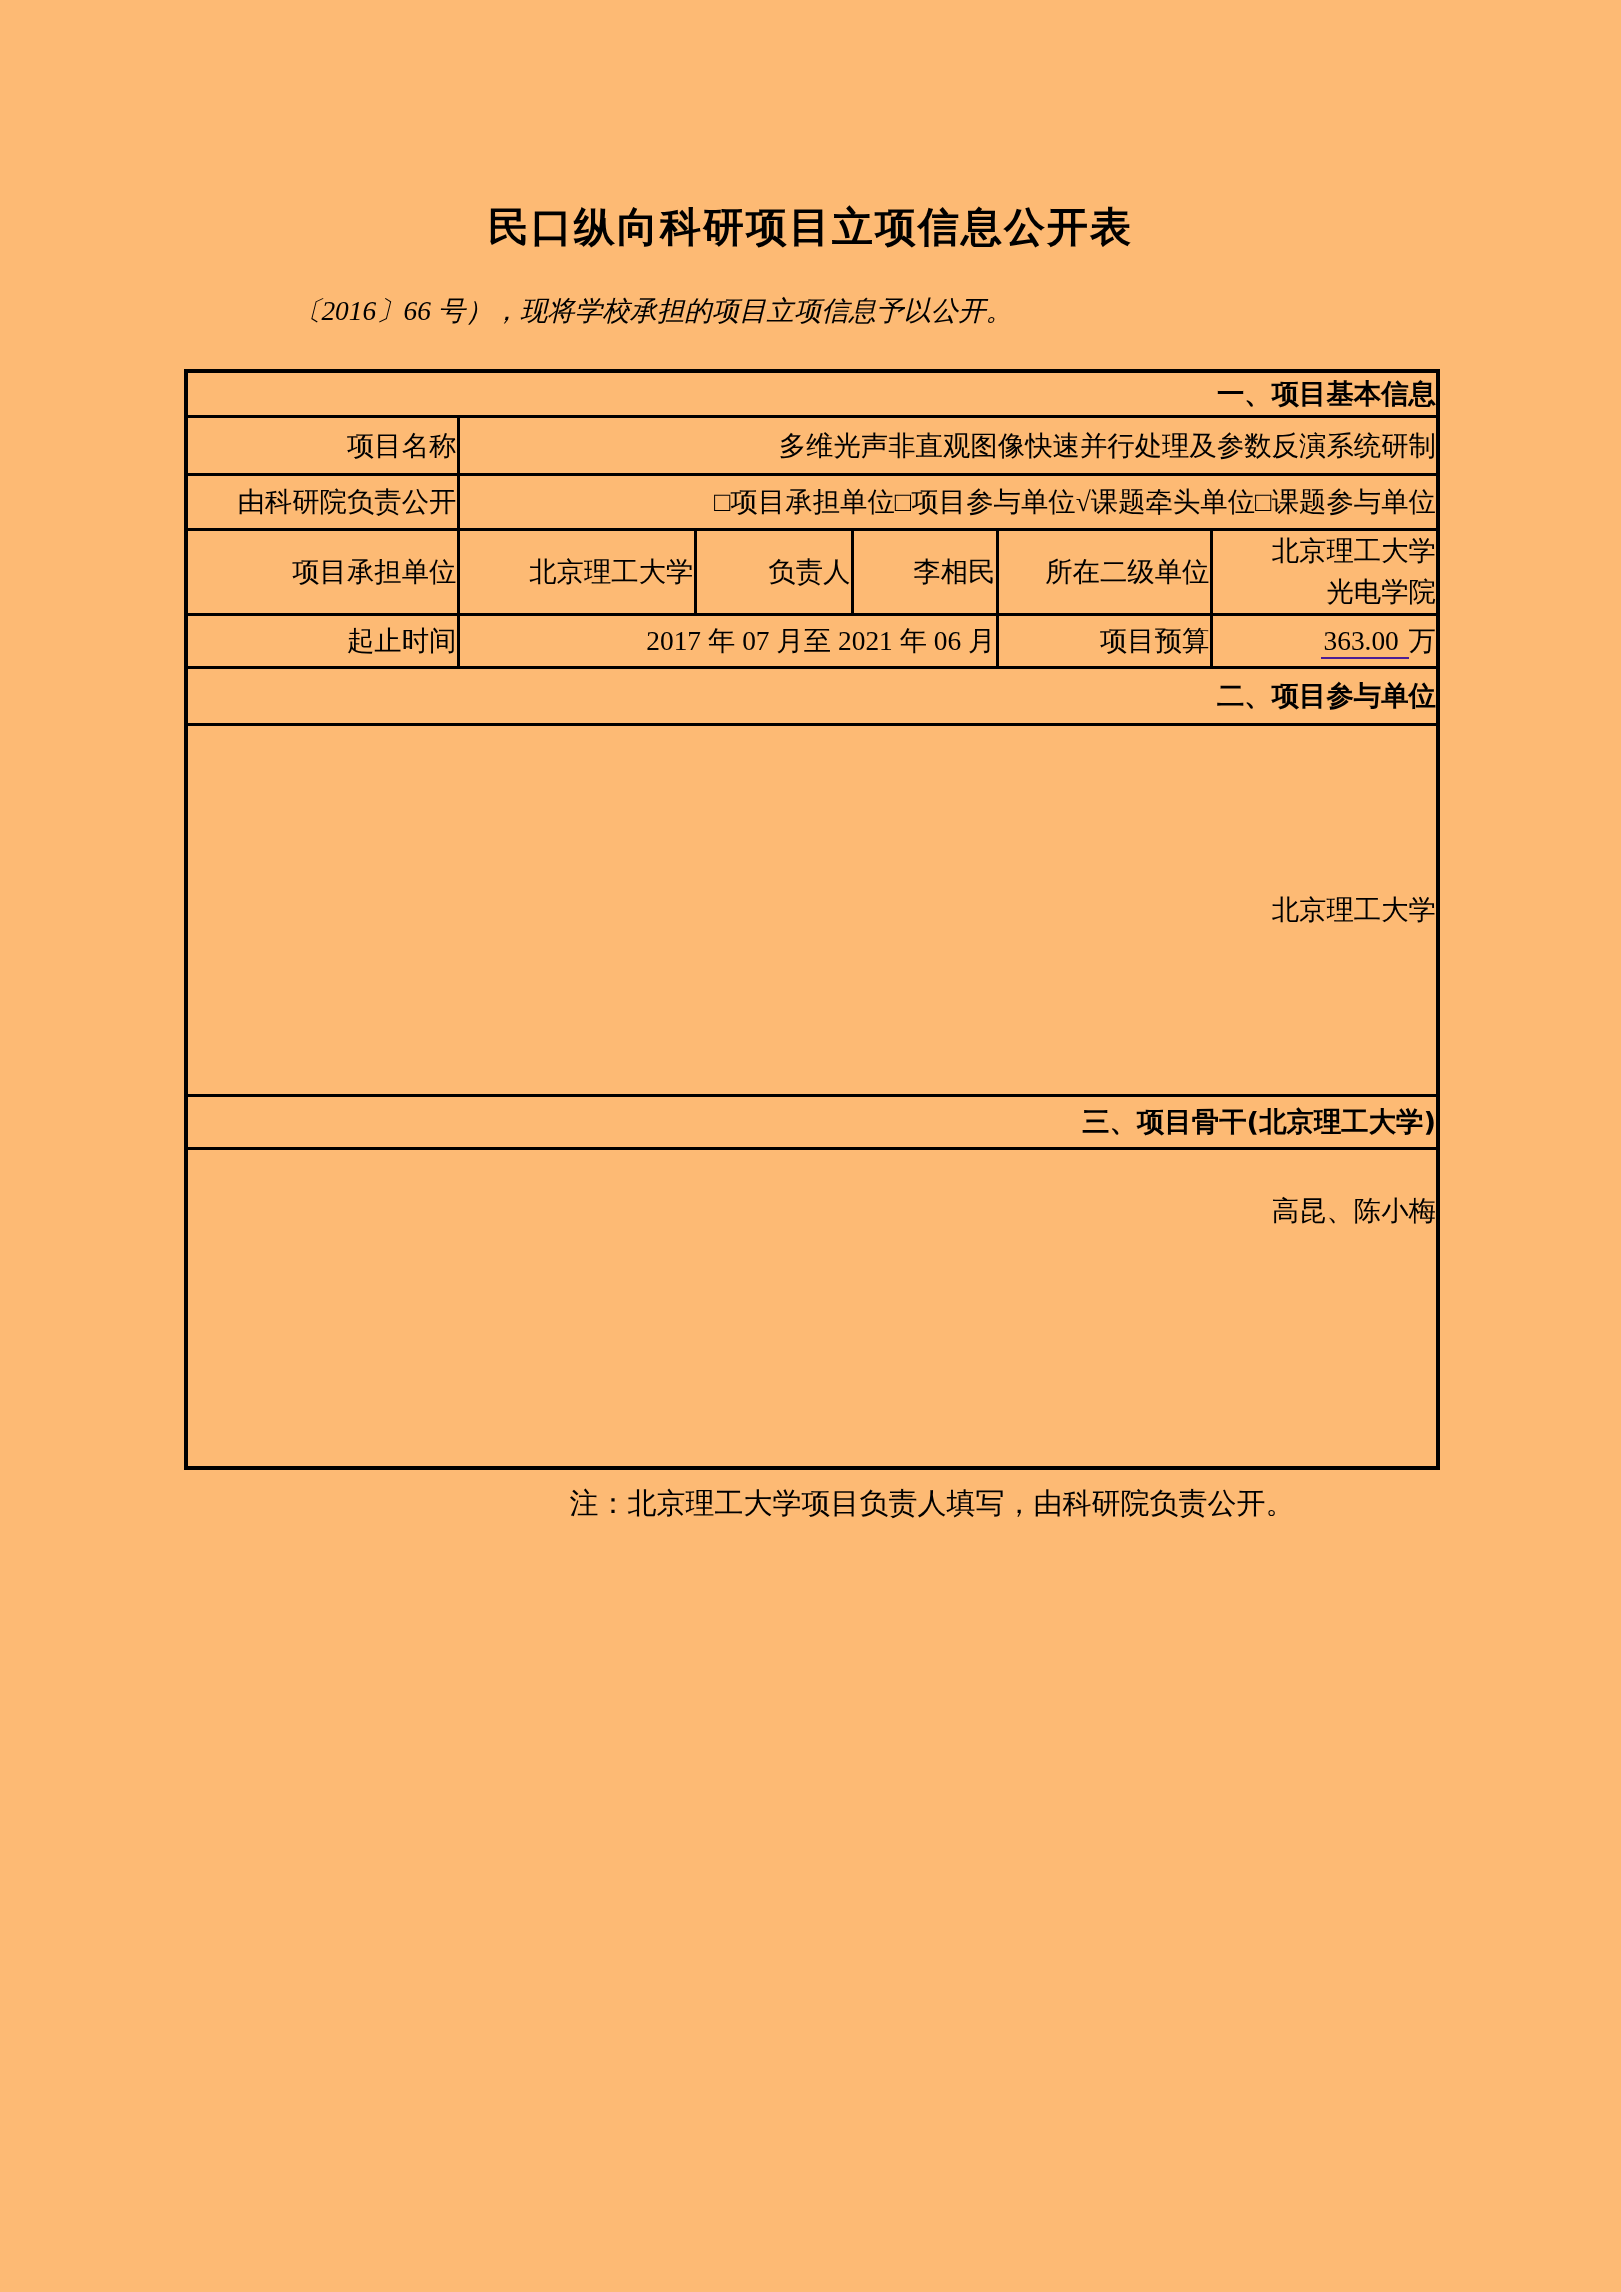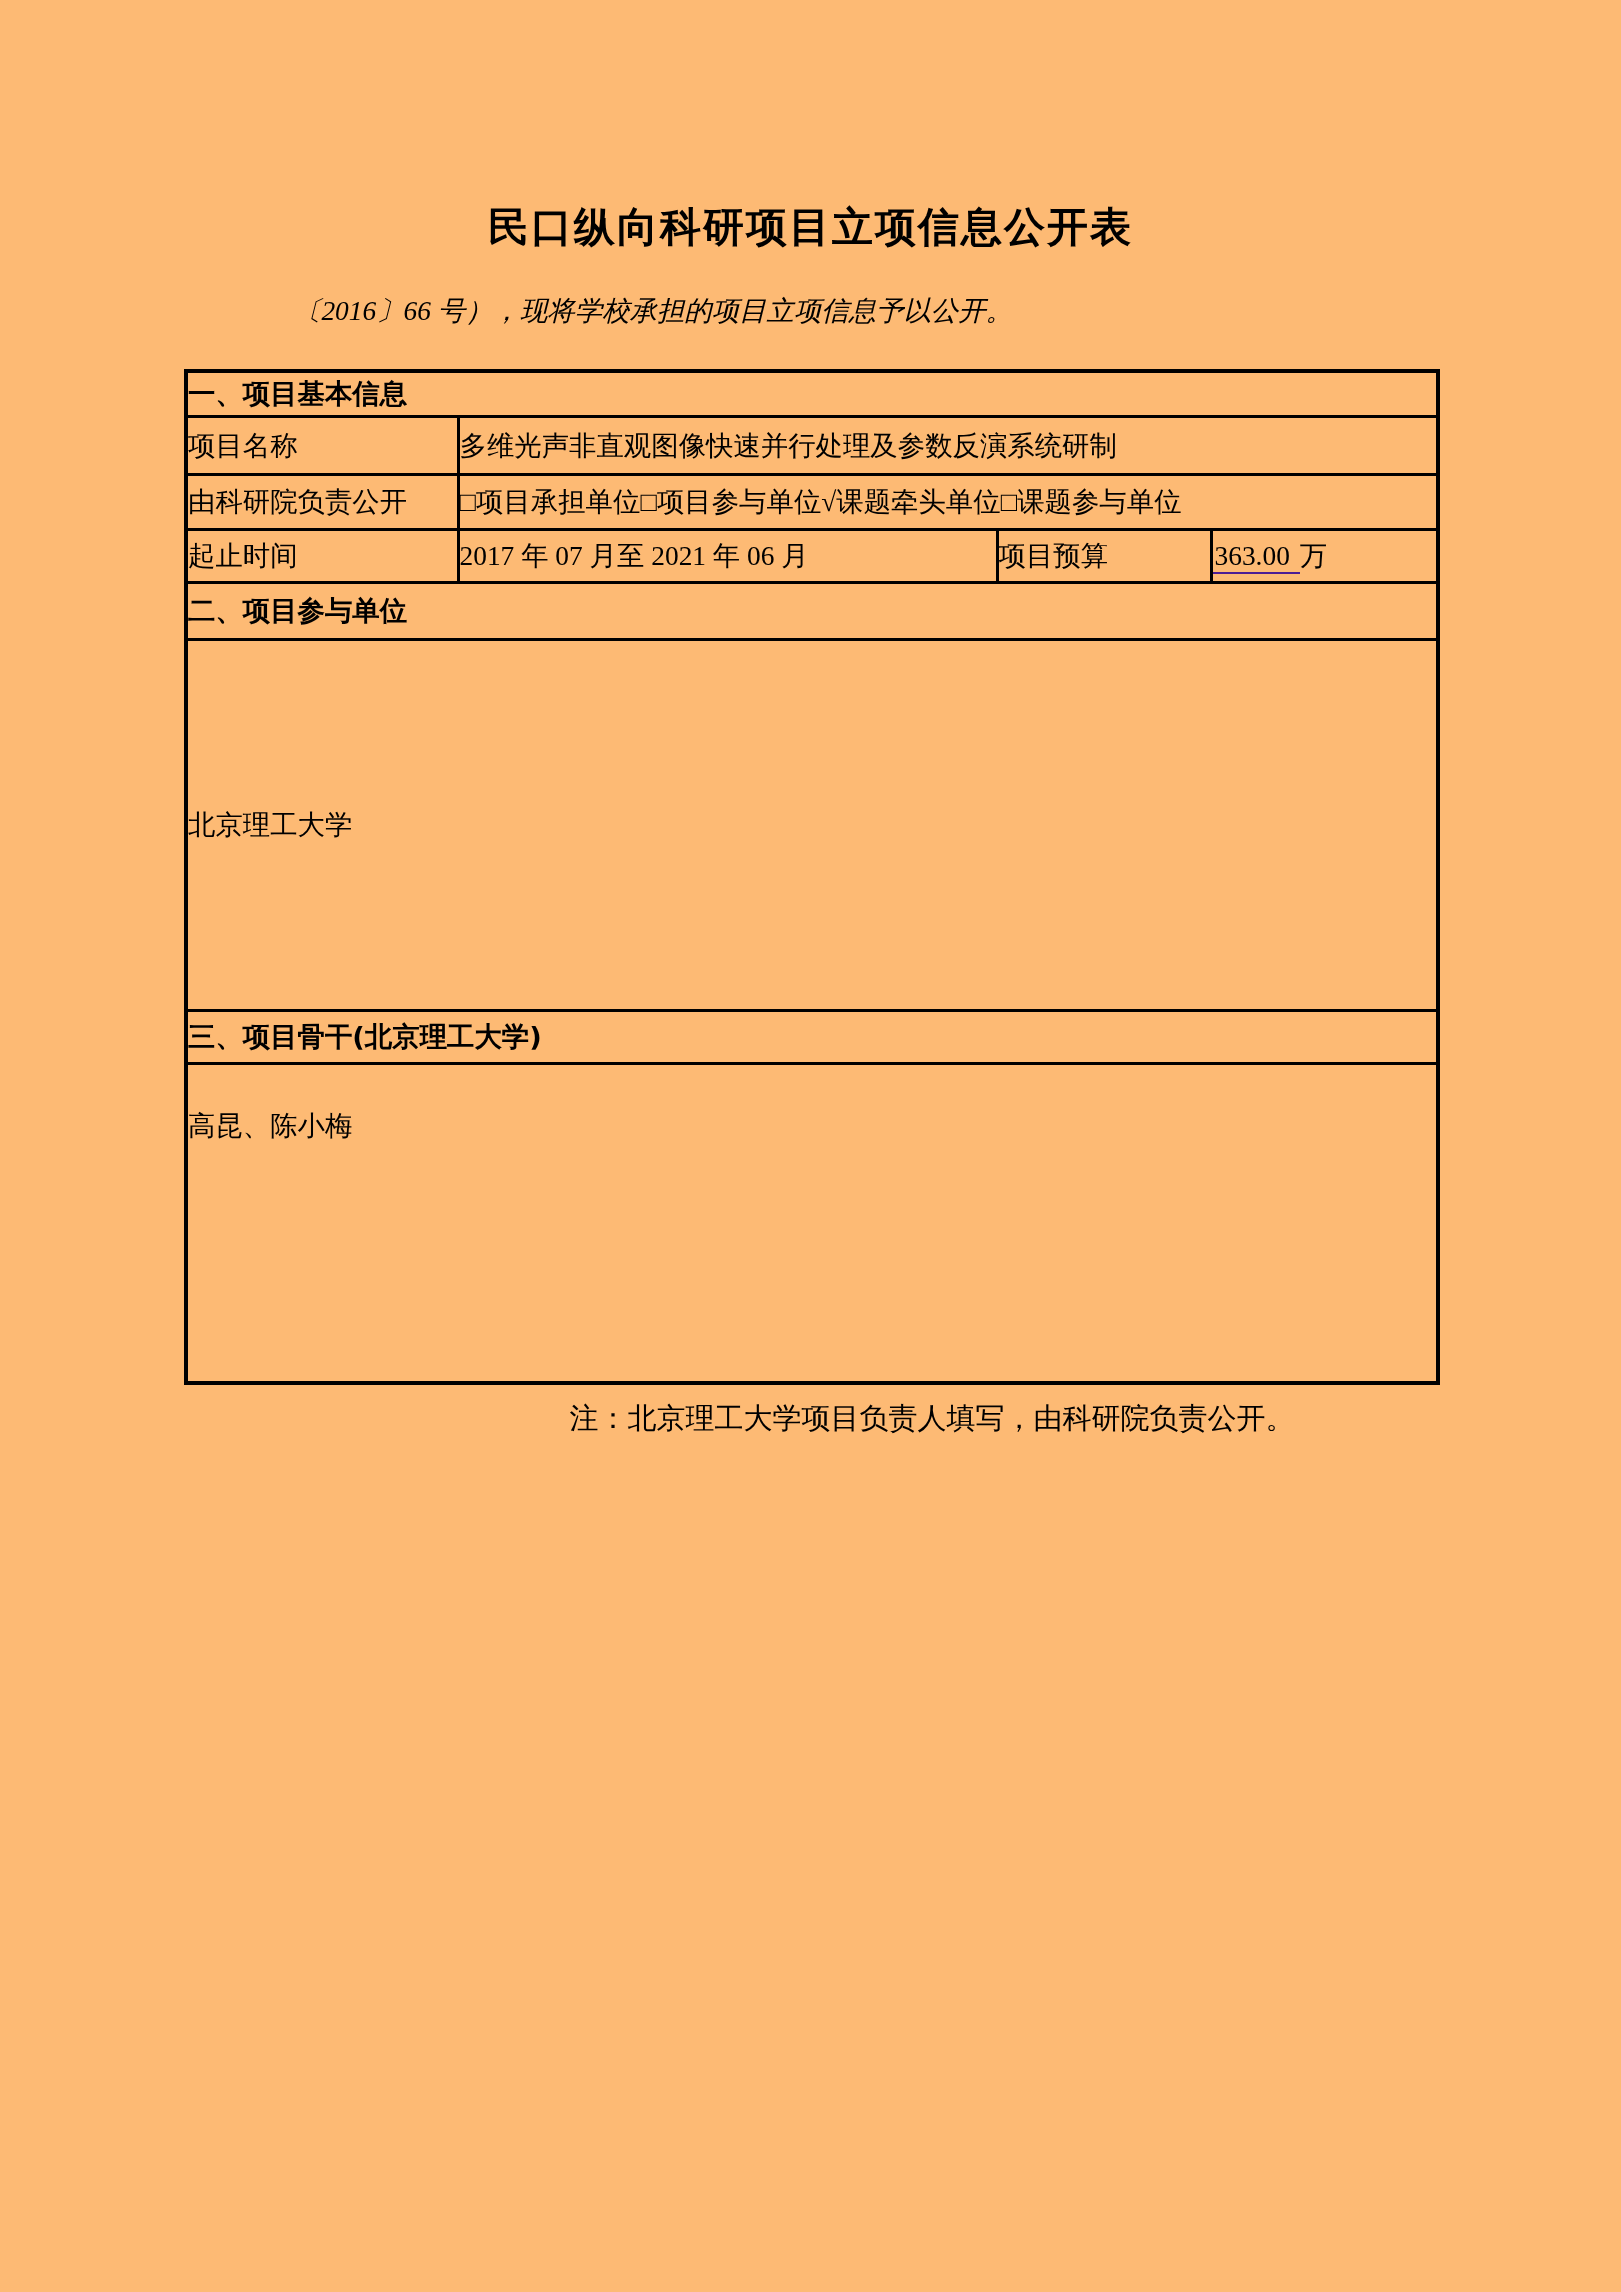--- a/index.html
+++ b/index.html
@@ -36,21 +36,21 @@
   table.info-table {
     margin: 35px 0 0 184px;
     width: 1253px;
     table-layout: fixed;
     border-collapse: collapse;
     border: 4.9px solid #000000;
   }
   table.info-table td {
     border: 3.9px solid #000000;
     font-size: 27.4px;
-    text-align: left;
+    text-align: right;
     vertical-align: middle;
     padding: 0;
     overflow: hidden;
   }
   td.sec-header {
     text-align: left;
     font-family: "DejaVu Sans", sans-serif;
     font-weight: bold;
     font-size: 28px;
     padding-left: 11.8px;
@@ -115,20 +115,31 @@
       <td>项目名称</td>
       <td colspan="5">多维光声非直观图像快速并行处理及参数反演系统研制</td>
     </tr>
 
     <tr class="r-role">
       <td>由科研院负责公开</td>
       <td colspan="5">□项目承担单位□项目参与单位√课题牵头单位□课题参与单位</td>
     </tr>
 
 
+    <tr class="r-under">
+      <td>项目承担单位</td>
+      <td>北京理工大学</td>
+      <td>负责人</td>
+      <td>李相民</td>
+      <td>所在二级单位</td>
+      <td class="two-line">
+        <div>北京理工大学</div>
+        <div>光电学院</div>
+      </td>
+    </tr>
 
     <tr class="r-time">
       <td>起止时间</td>
       <td colspan="3">2017 年 07 月至 2021 年 06 月</td>
       <td>项目预算</td>
       <td><span class="u-amount">363.00</span><span>万</span></td>
     </tr>
 
     <tr class="r-sec2">
       <td colspan="6" class="sec-header">二、项目参与单位</td>

